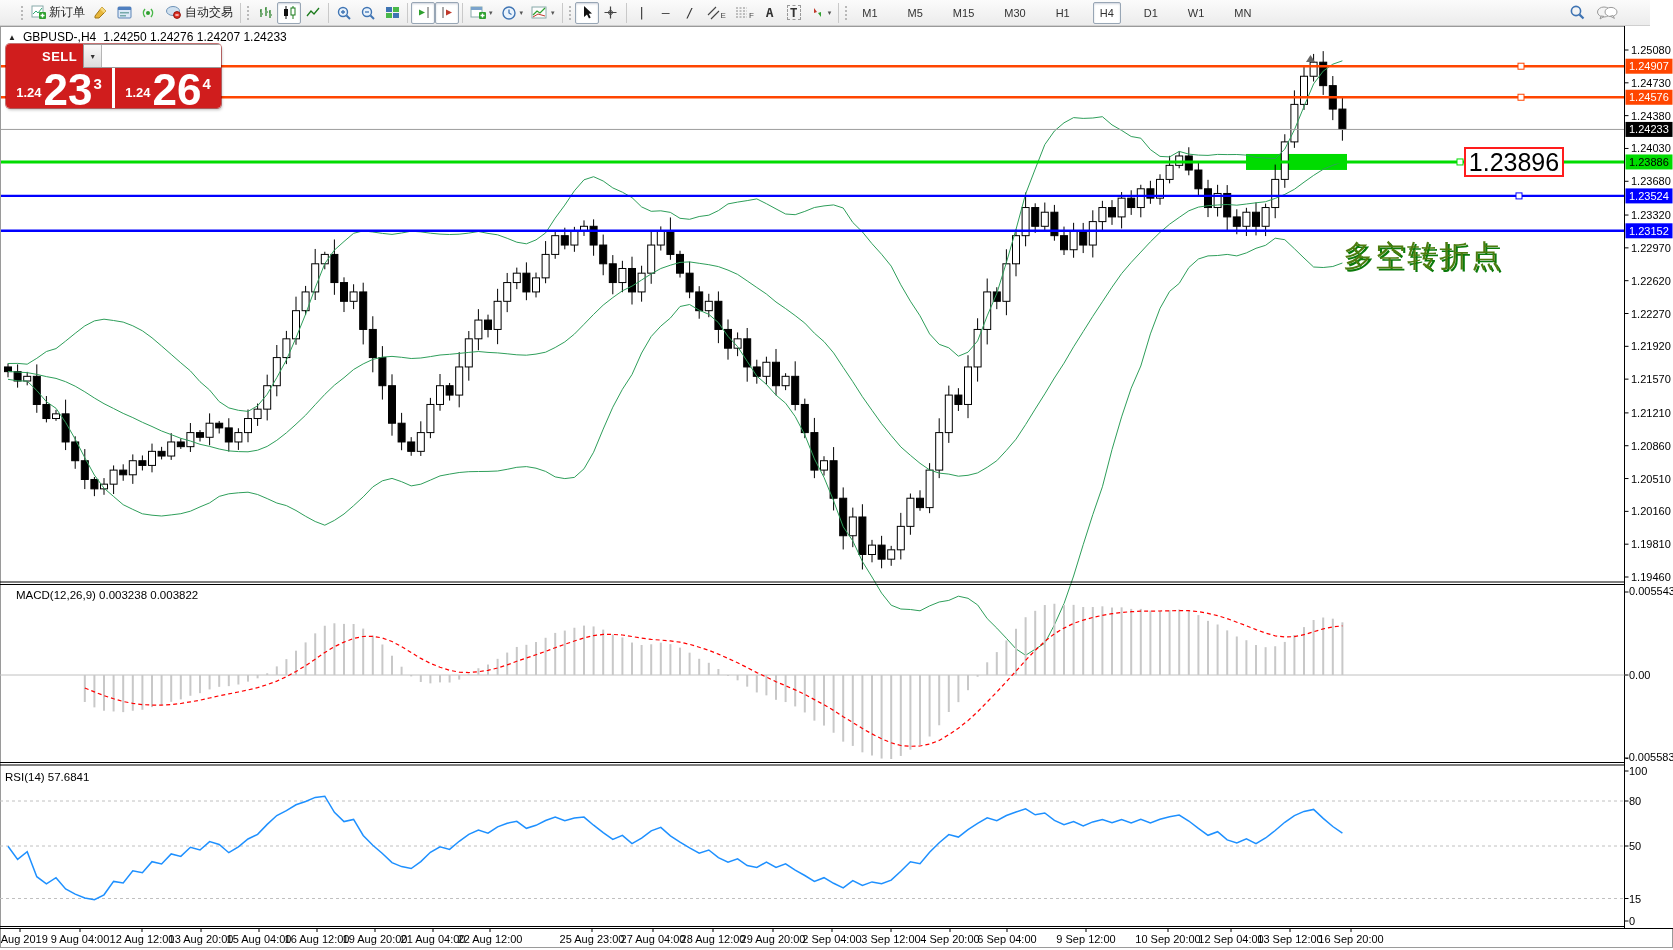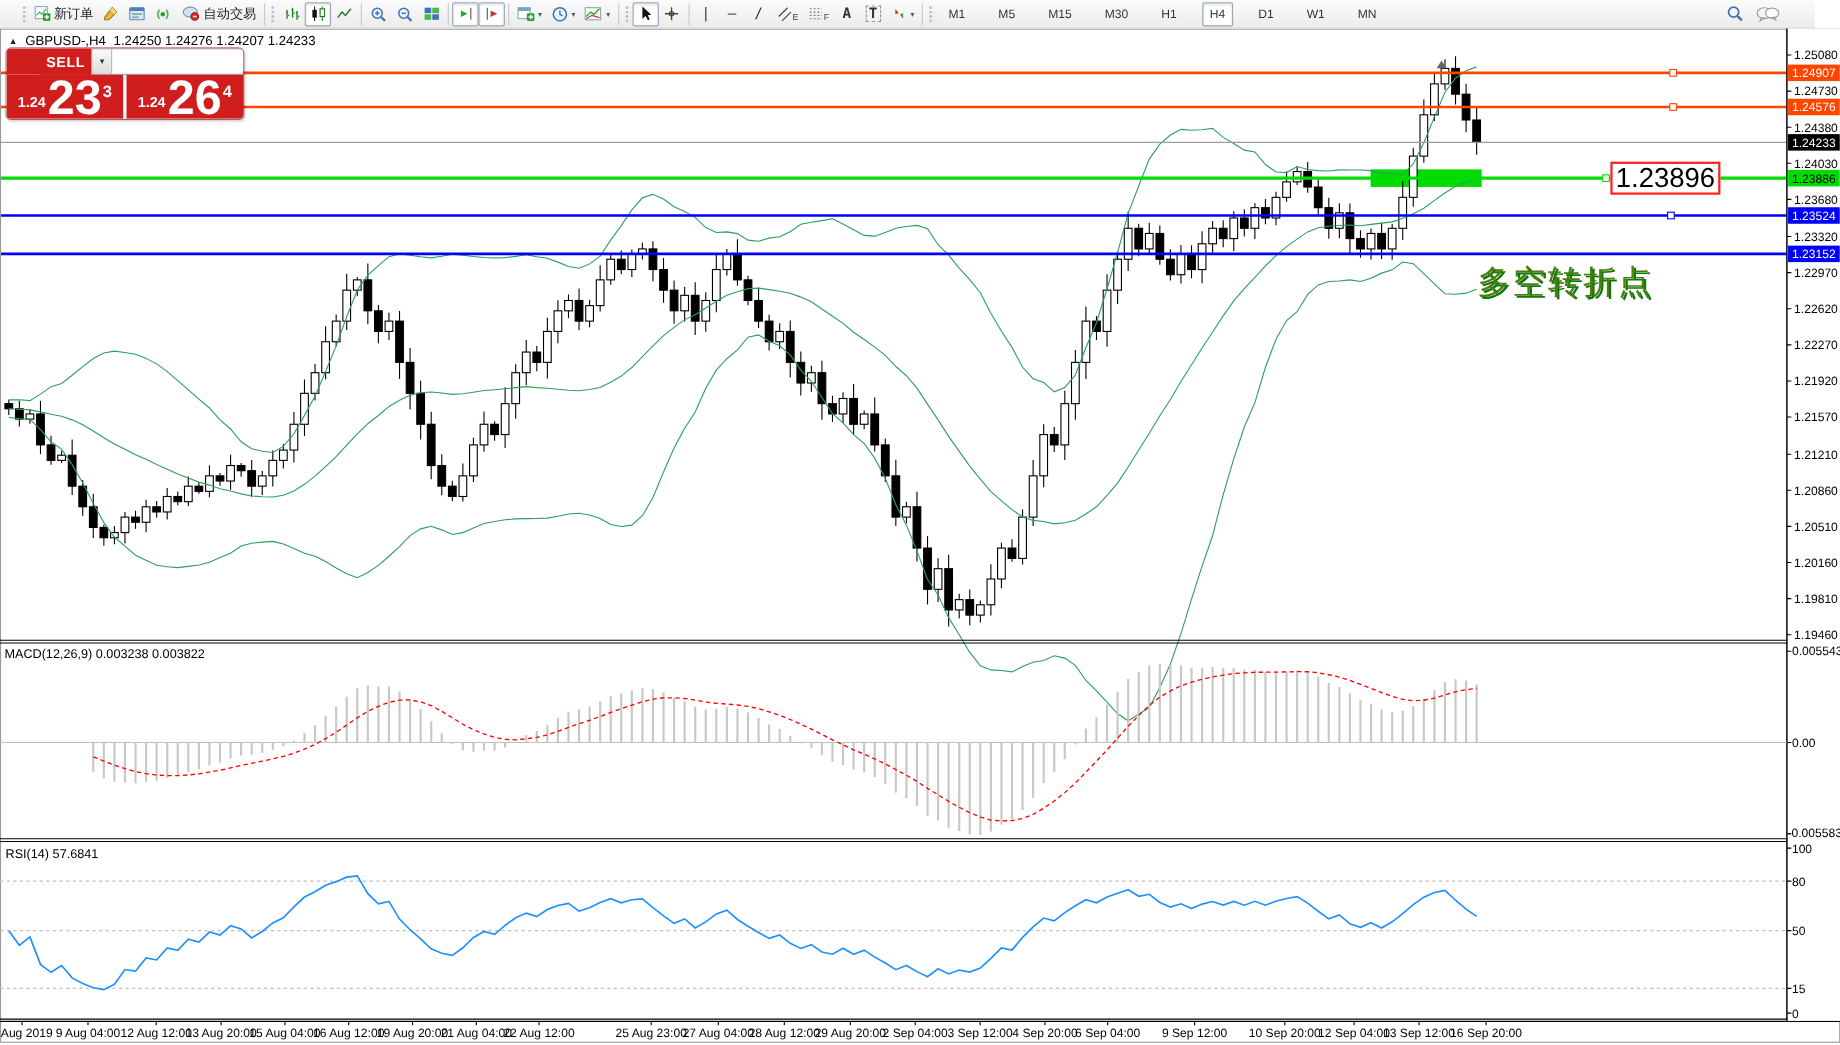--- a/index.html
+++ b/index.html
@@ -844,20 +844,20 @@
           <span class="sm">1.24</span>
           <span class="big">26</span>
           <span class="sup">4</span>
         </div>
       </div>
     </div>
 
     <div class="price-box">1.23896</div>
     <div class="cn-note">多空转折点</div>
 
-    <div class="ind-label" style="left:4px;top:563px;">MACD(12,26,9) 0.003238 0.003822</div>
+    <div class="ind-label" style="left:16px;top:563px;">MACD(12,26,9) 0.003238 0.003822</div>
     <div class="ind-label" style="left:5px;top:745px;">RSI(14) 57.6841</div>
 
     <div class="hdivider" style="top:554px;"></div>
     <div class="hdivider" style="top:734px;"></div>
     <div class="hdivider" style="top:898px;"></div>
   </div>
 </div>
 
 </body></html>

